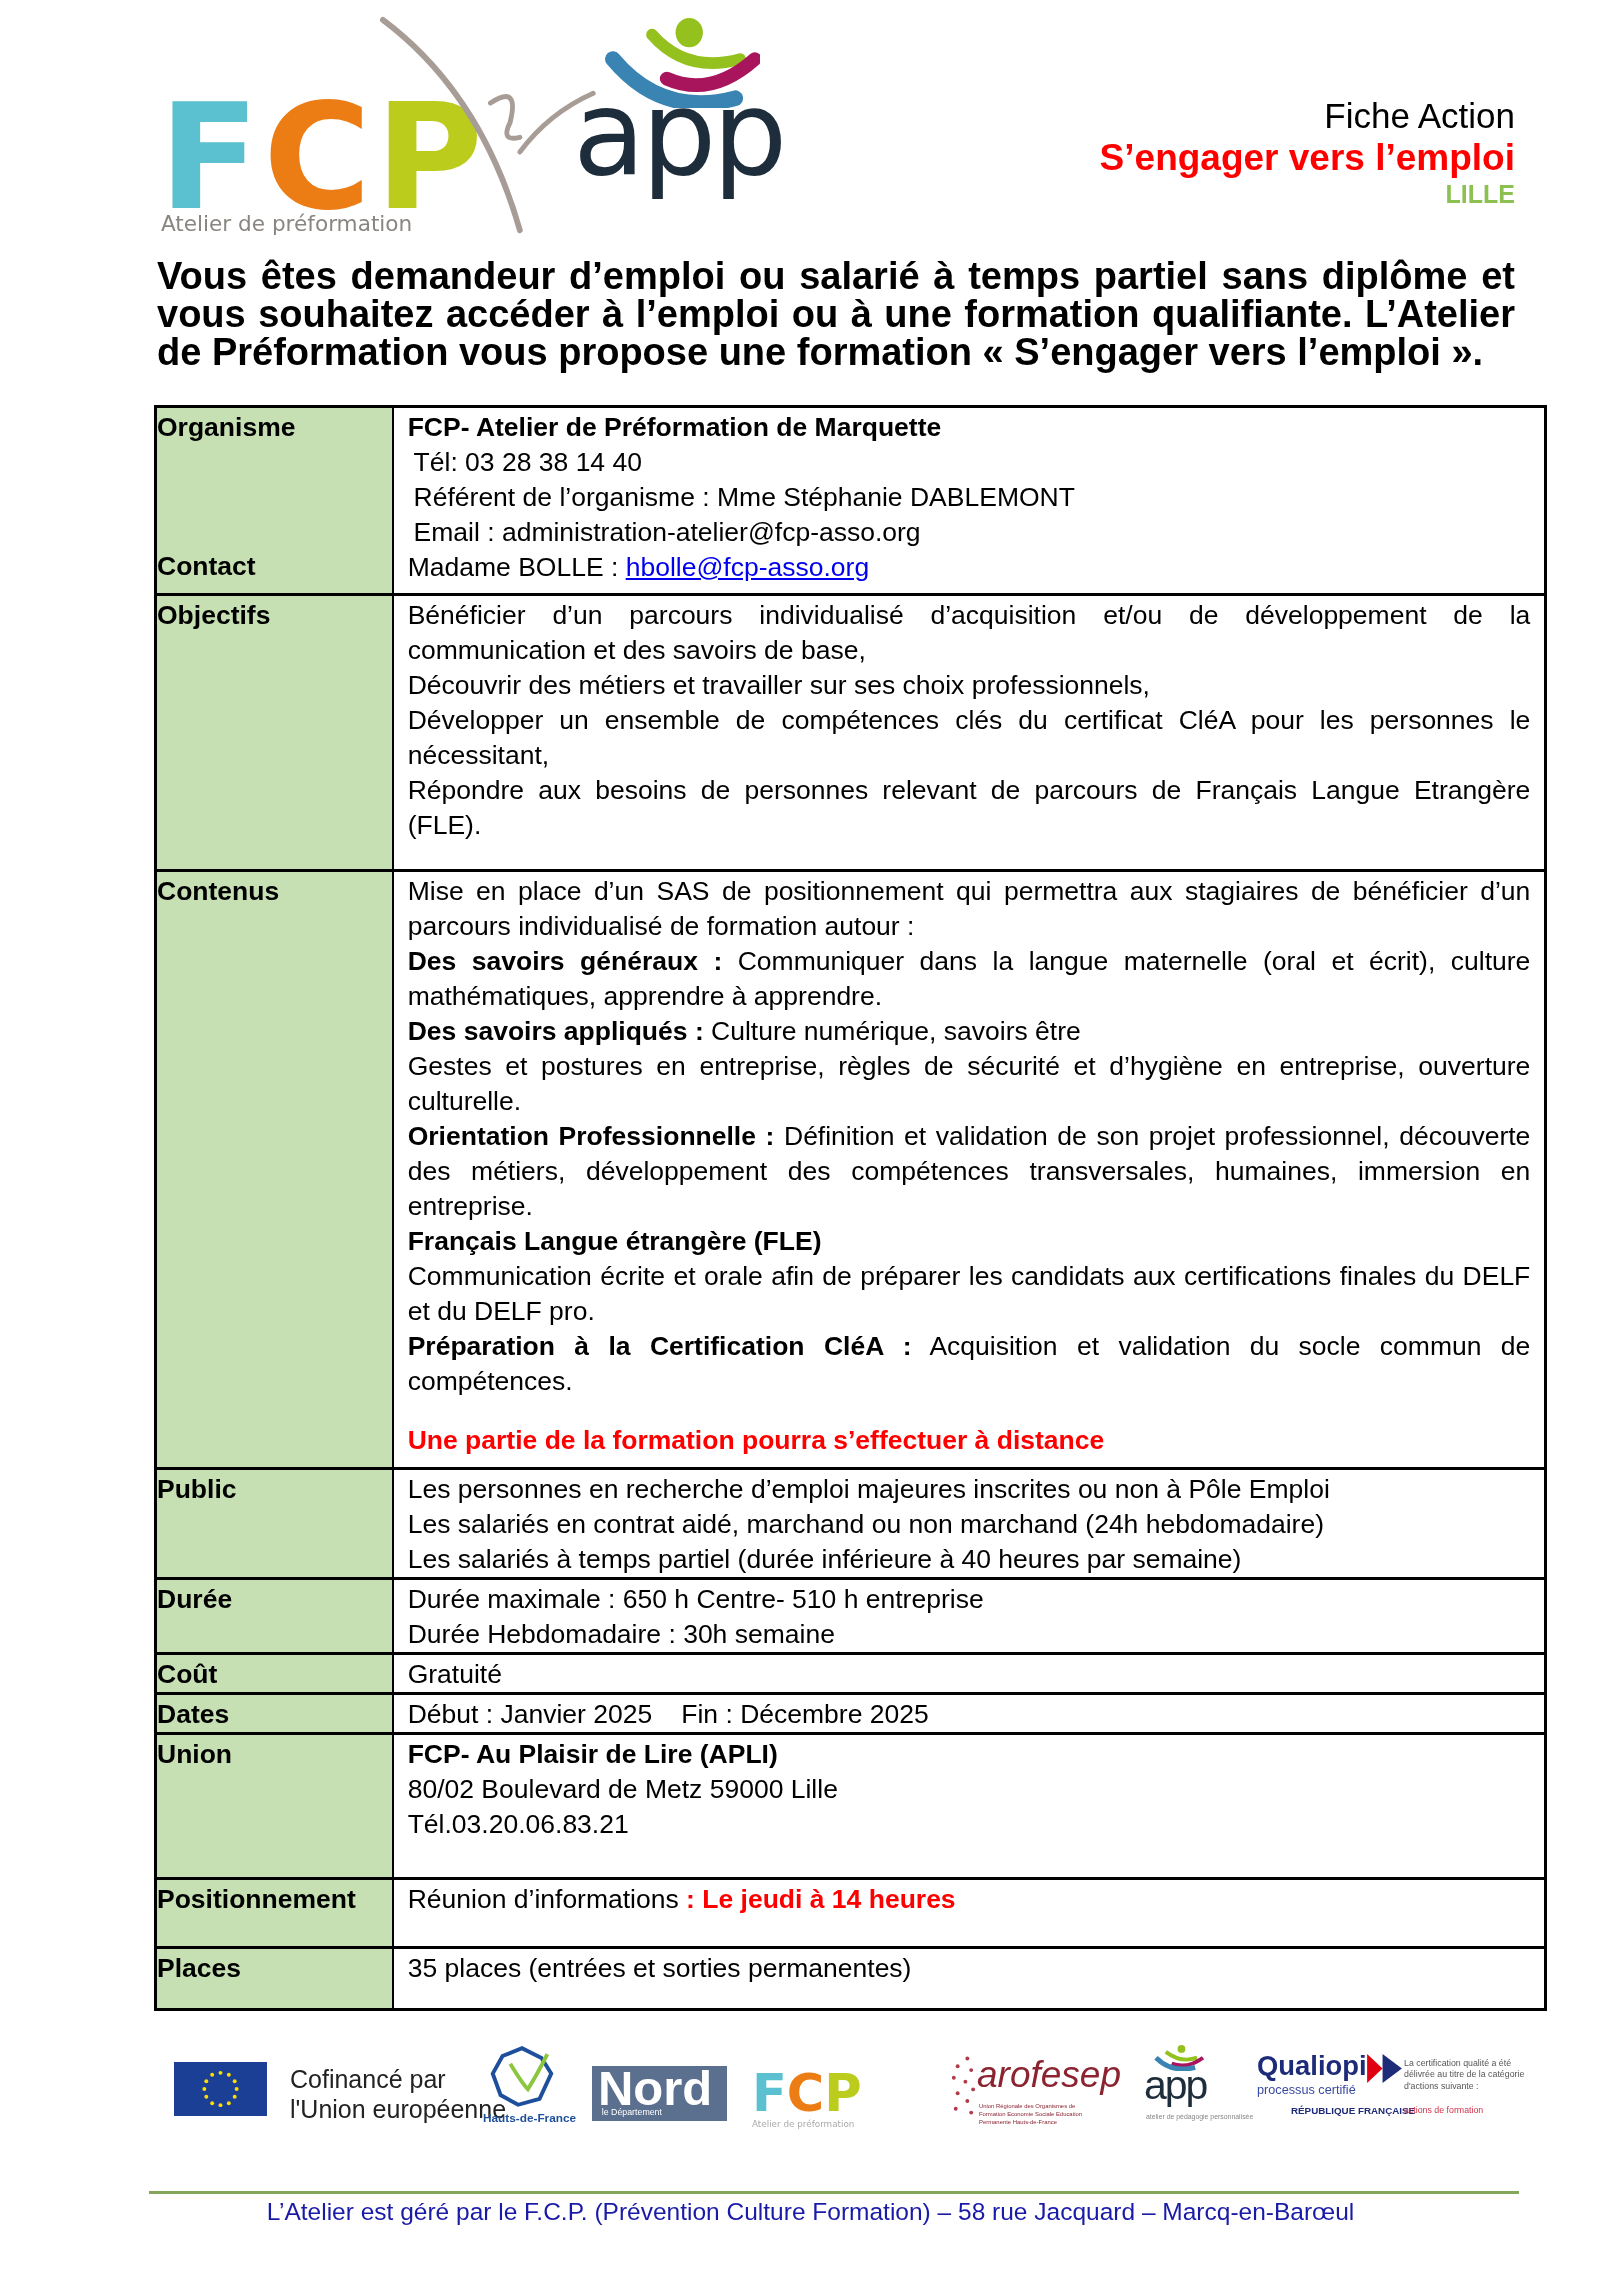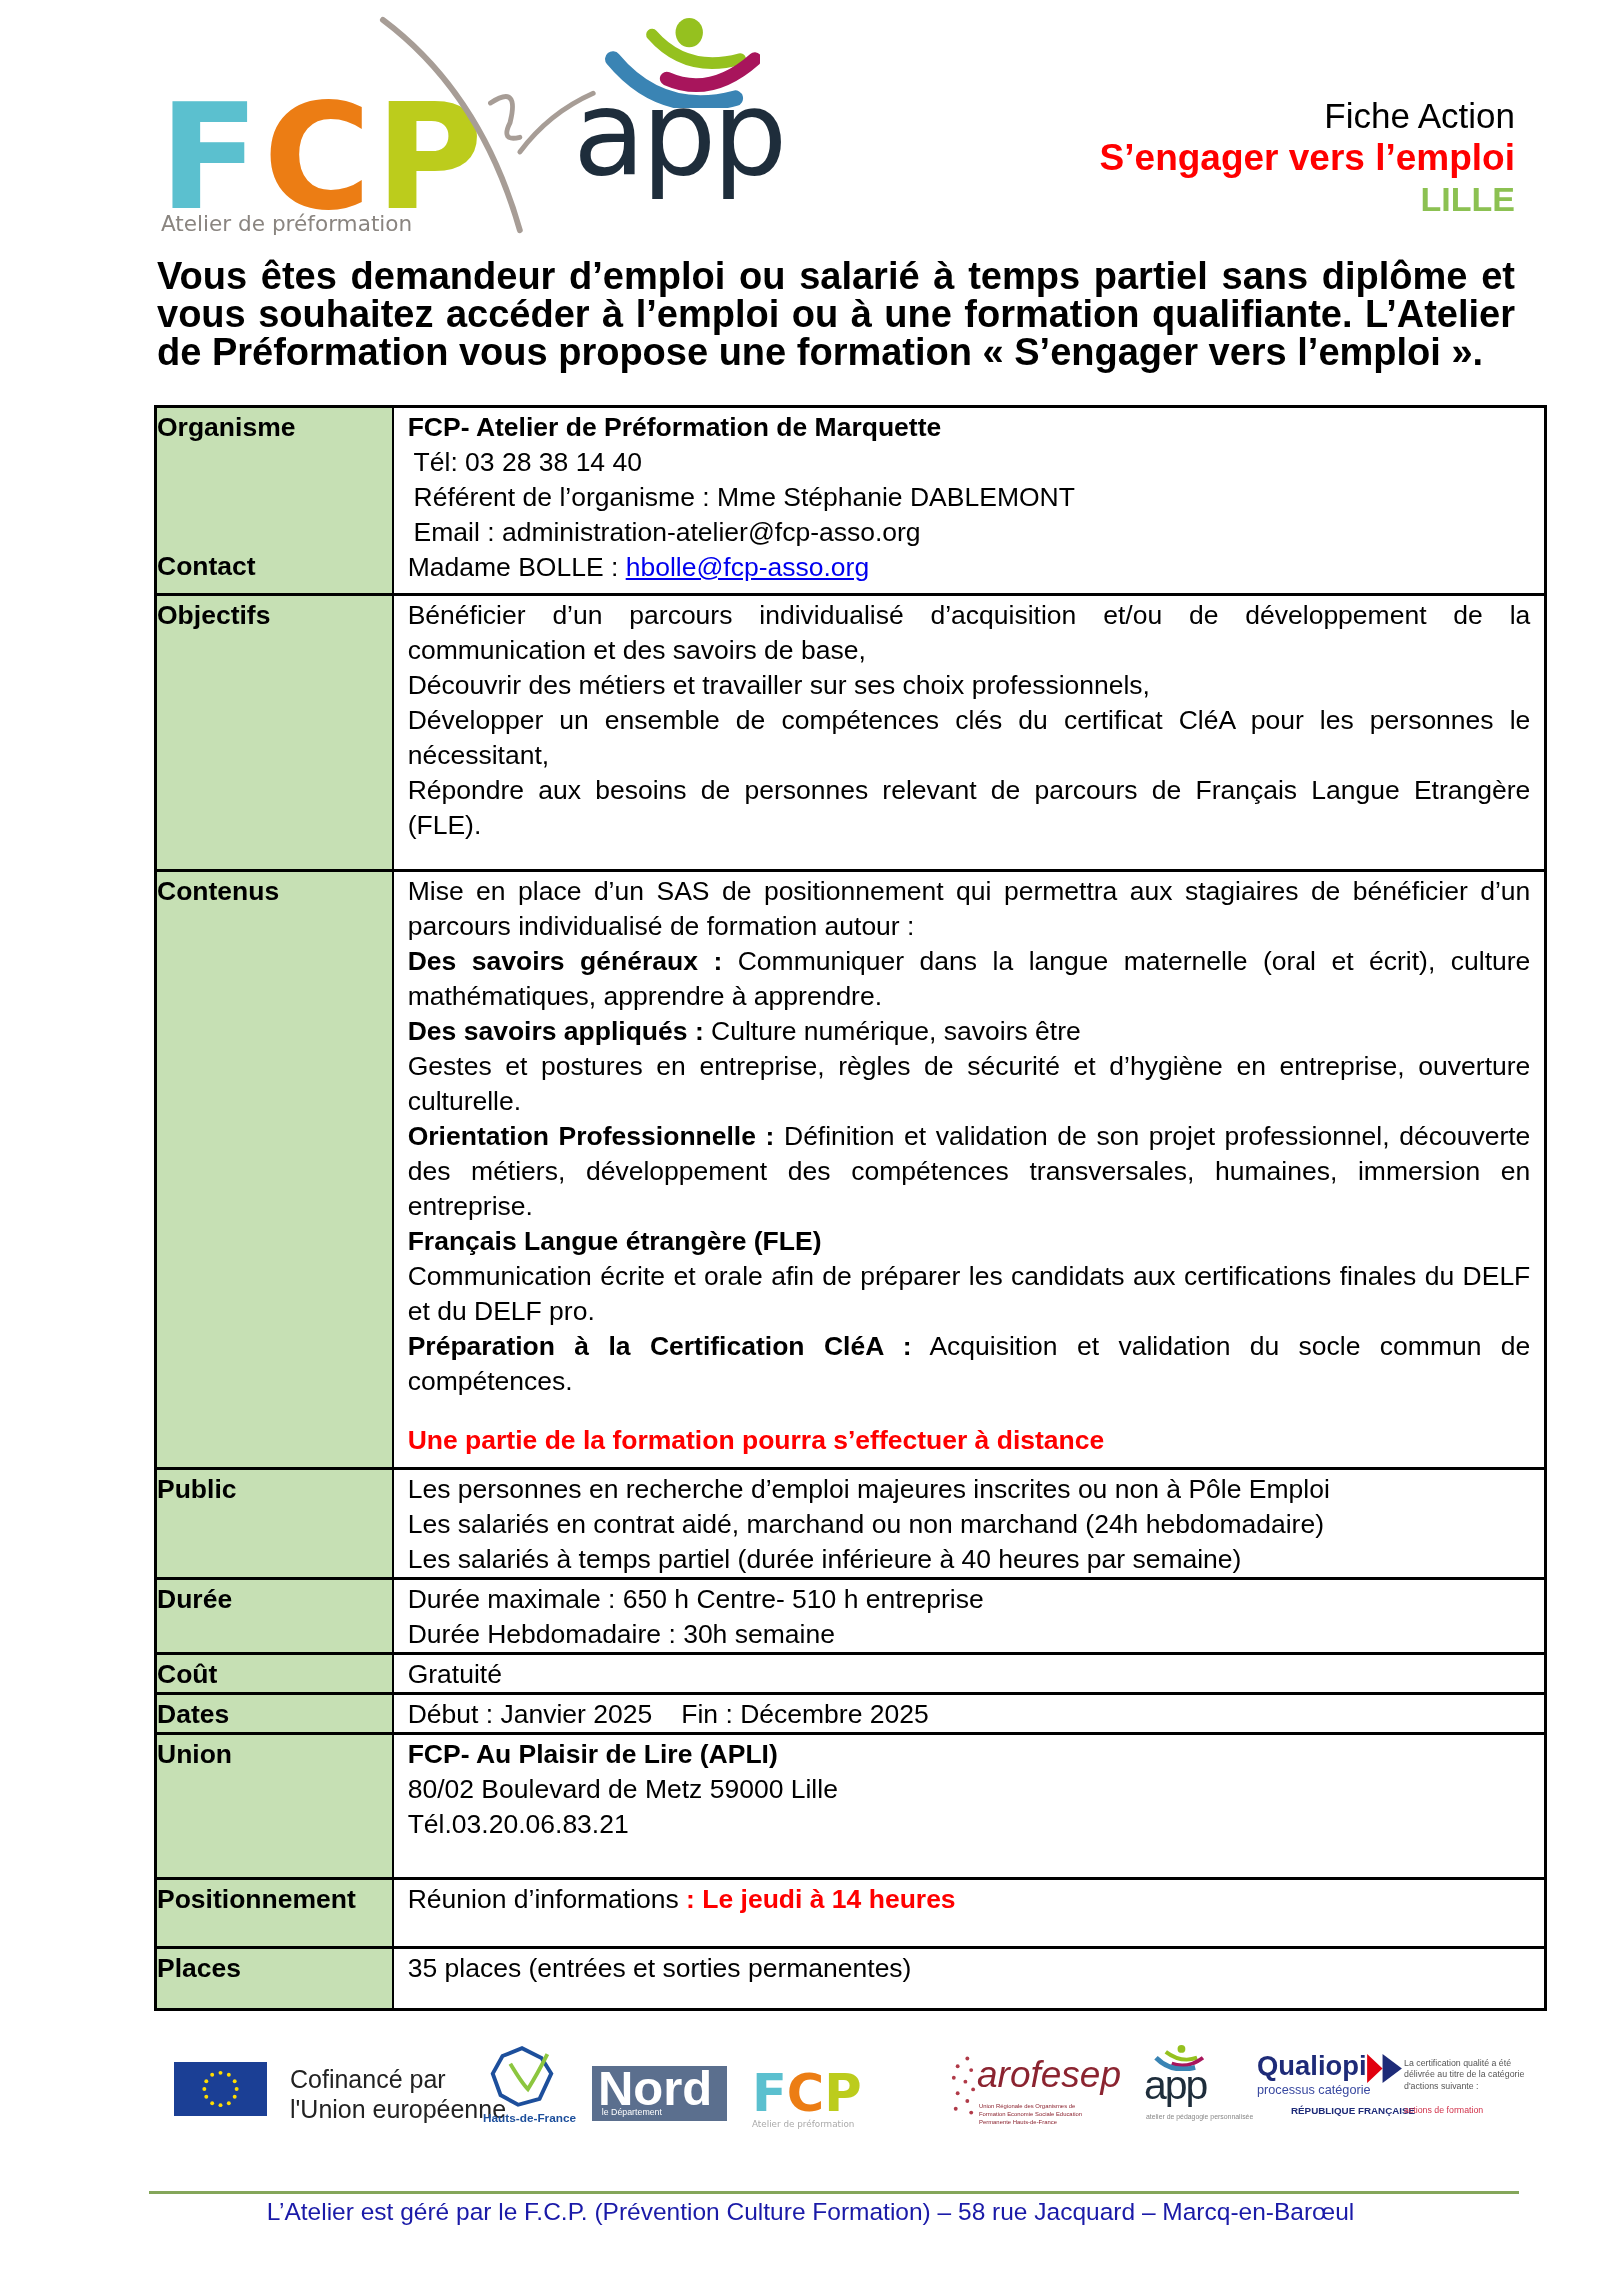--- a/index.html
+++ b/index.html
@@ -13,21 +13,21 @@
   .fcp-f { color:#5bc0cf; } .fcp-c { color:#ec7d14; } .fcp-p { color:#bccc1c; }
   .fcp-sub { position:absolute; left:3.9px; top:196px; font-size:21.6px; color:#8a8580; font-family:"DejaVu Sans", sans-serif; }
   .fcp-swoosh { position:absolute; left:216px; top:0; width:235px; height:225px; }
   #logo-app { left:573px; top:14.7px; width:196px; height:196px; }
   .app-text { position:absolute; left:0px; top:59px; font-size:118px; color:#1e2d3b; font-family:"DejaVu Sans", sans-serif; line-height:1; letter-spacing:-3.9px; }
 
   
   .hdr-right { right:106px; text-align:right; }
   #fiche-title { top:96px; font-size:35px; }
   #action-title { top:137px; font-size:37px; font-weight:bold; color:#ff0000; }
-  #city { top:180px; font-size:34px; font-weight:bold; color:#8cc152; }
+  #city { top:180px; font-size:25px; font-weight:bold; color:#8cc152; }
 
   
   #intro { left:157px; top:257px; width:1358px; font-size:38px; font-weight:bold; line-height:38px; text-align:justify; }
 
   
   #info-table { position:absolute; left:154px; top:405px; width:1393px; border-collapse:collapse; border:3.9px solid #000; table-layout:fixed; }
   #info-table td { vertical-align:top; font-size:26.5px; line-height:35px; padding:0; }
   #info-table tr { border-top:3.9px solid #000; }
   #info-table td.lbl { width:235px; background:#c6e0b4; border-right:2.9px solid #000; padding-left:0; padding-top:2px; }
   #info-table td.val { padding:2px 13.7px 0 13.7px; text-align:justify; }
@@ -265,21 +265,21 @@
     </svg>
     <div class="app2-t">app</div>
     <div class="app2-s">atelier de pédagogie personnalisée</div>
   </div>
   <div class="flogo qual">
     <div class="qual-t">Qualiopi</div>
     <svg class="abs" style="left:110px;top:9.8px" width="35" height="29" viewBox="0 0 36 30">
       <path d="M0 0 L16 15 L0 30 Z" fill="#e1000f"></path>
         <path d="M16 0 L36 15 L16 30 Z" fill="#1e2b78"></path>
     </svg>
-    <div class="qual-p">processus catégorie</div>
+    <div class="qual-p">processus certifié</div>
     <div class="qual-rf">RÉPUBLIQUE FRANÇAISE</div>
     <div class="qual-d">La certification qualité a été délivrée au titre de la catégorie d'actions suivante :</div>
     <div class="qual-a">actions de formation</div>
   </div>
 </div>
 
 <div id="footer-rule" class="abs"></div>
 <div id="footer-text" class="abs">L’Atelier est géré par le F.C.P. (Prévention Culture Formation) – 58 rue Jacquard – Marcq-en-Barœul</div>
 
 

